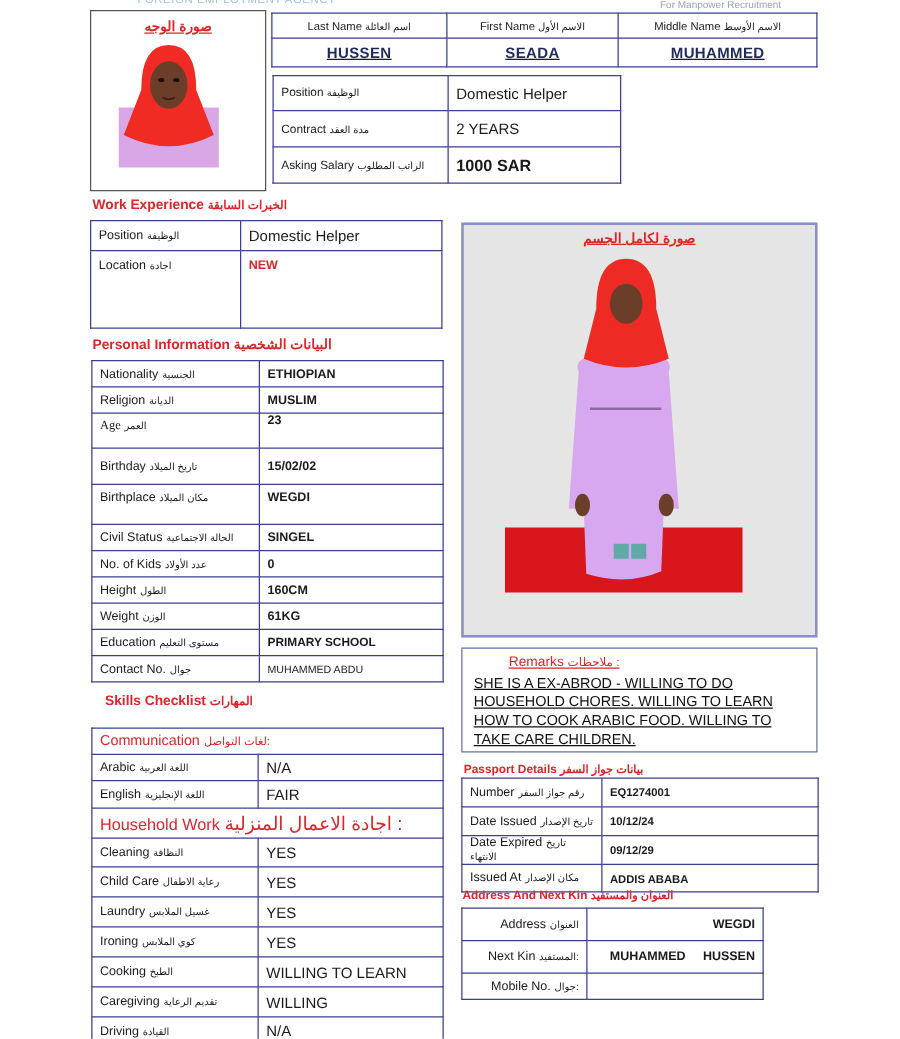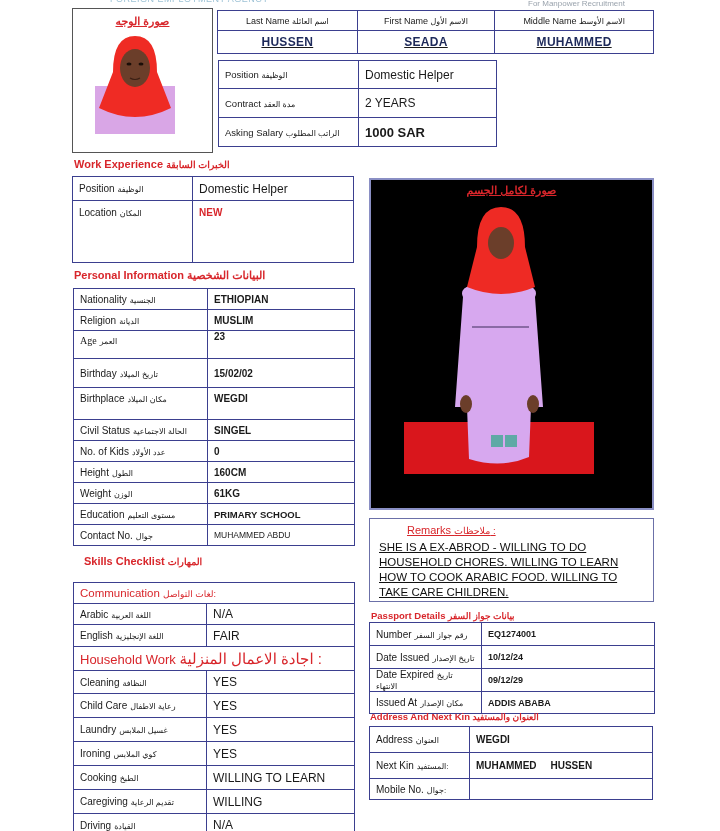--- a/index.html
+++ b/index.html
@@ -24,21 +24,21 @@
 
   .section-title { color:#d8262b; font-weight:bold; font-size:11px; white-space:nowrap; }
   .sub-title { color:#d8262b; font-size:11.5px; white-space:nowrap; }
 
   .lbl { font-size:10px; }
   .lbl .ar { font-size:8px; margin-left:3px; }
   .vb { font-weight:bold; font-size:10px; }
   .vn { font-size:12px; }
   .vsm { font-size:8.5px; }
 
-  .body-photo { left:369px; top:178px; width:285px; height:332px; border:2px solid #8a8fc4; box-sizing:border-box; background:#000000; }
+  .body-photo { left:369px; top:178px; width:285px; height:332px; border:2px solid #8a8fc4; box-sizing:border-box; background:#e5e5e5; }
 
   .remarks { left:369px; top:518px; width:285px; height:84px; border:1.5px solid #6b70a8; box-sizing:border-box; padding:5px 9px; }
   .remarks-title { color:#d8262b; font-size:11px; text-decoration:underline;padding-left:28px; }
   .remarks-text { font-size:11.5px; text-decoration:underline; line-height:15px; margin-top:4px; color:#111; }
 </style>
 </head>
 <body>
 
 <div class="abs agency-top">FOREIGN EMPLOYMENT AGENCY</div>
 <div class="abs agency-right">For Manpower Recruitment</div>
@@ -90,21 +90,21 @@
 <div class="abs section-title" style="left:74px; top:158px;">
   <span>Work Experience</span> <span style="font-size:9.5px;">الخبرات السابقة</span>
 </div>
 <table class="grid" style="left:72px; top:176px; width:282px;">
   <tbody>
       <tr style="height:24px;">
     <td class="lbl" style="width:120px;"><span>Position</span><span class="ar">الوظيفة</span></td>
     <td class="vn">Domestic Helper</td>
   </tr>
   <tr style="height:62px;">
-    <td class="lbl" style="vertical-align:top; padding-top:6px;"><span>Location</span><span class="ar">المكان</span></td>
+    <td class="lbl" style="vertical-align:top; padding-top:6px;"><span>Location</span><span class="ar">اجادة</span></td>
     <td style="vertical-align:top; padding-top:6px; color:#d8262b; font-weight:bold; font-size:10px;">NEW</td>
   </tr>
 </tbody>
   </table>
 
 <div class="abs section-title" style="left:74px; top:269px;">
   <span>Personal Information</span> <span style="font-size:11px;">البيانات الشخصية</span>
 </div>
 <table class="grid" style="left:73px; top:288px; width:282px;">
   <tbody>
@@ -245,21 +245,21 @@
   <tr style="height:22px;">
         <td class="lbl"><span>Issued At</span><span class="ar">مكان الإصدار</span></td>
         <td class="vb" style="font-size:9px;">ADDIS ABABA</td>
       </tr>
 </tbody>
   </table>
 
 <div class="abs section-title" style="left:370px; top:711px; font-size:9.5px;">
   <span>Address And Next Kin</span> <span style="font-size:9px;">العنوان والمستفيد</span>
 </div>
-<table class="grid" style="left:369px; top:726px; width:284px;">
+<table class="grid" style="left:369px; top:726px; width:242px;text-align:right;">
   <tbody>
       <tr style="height:26px;">
         <td class="lbl" style="width:100px;"><span>Address</span><span class="ar">العنوان</span></td>
         <td class="vb">WEGDI</td>
       </tr>
   <tr style="height:26px;">
         <td class="lbl"><span>Next Kin</span><span class="ar">المستفيد:</span></td>
         <td class="vb" style="white-space:pre;">MUHAMMED     HUSSEN</td>
       </tr>
   <tr style="height:21px;">

